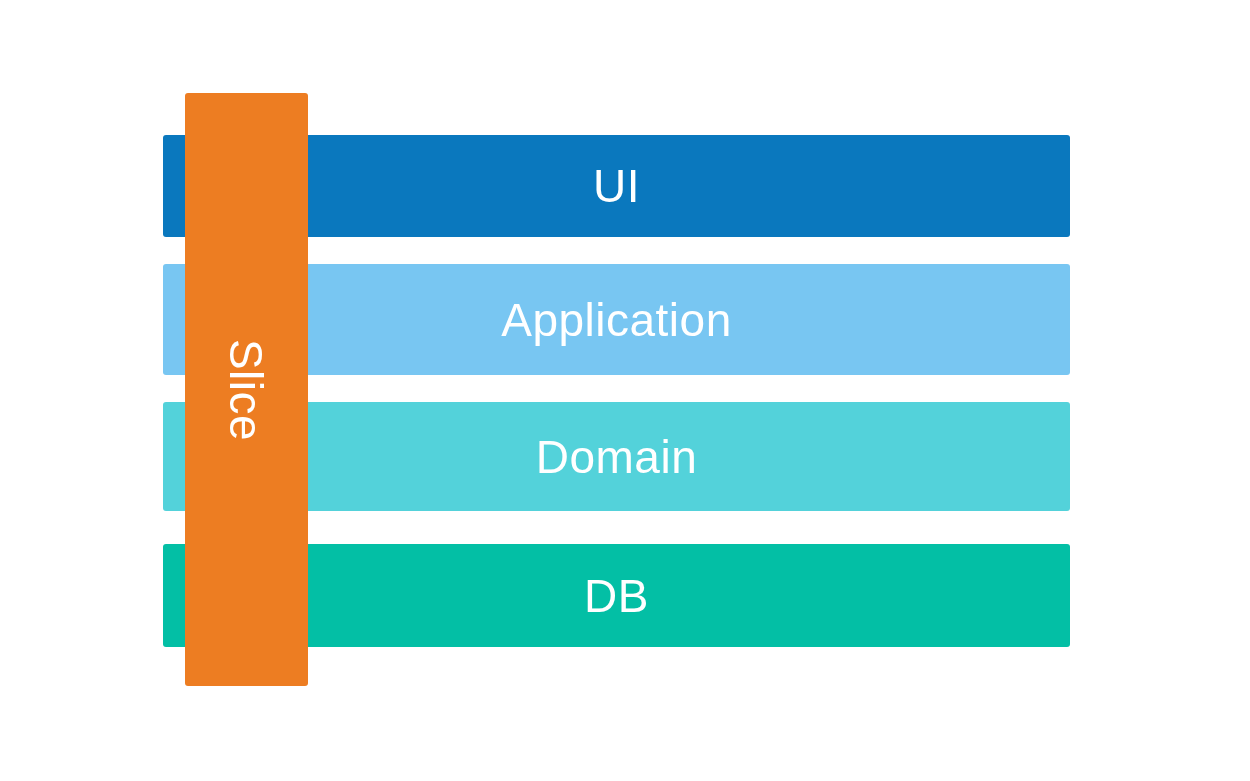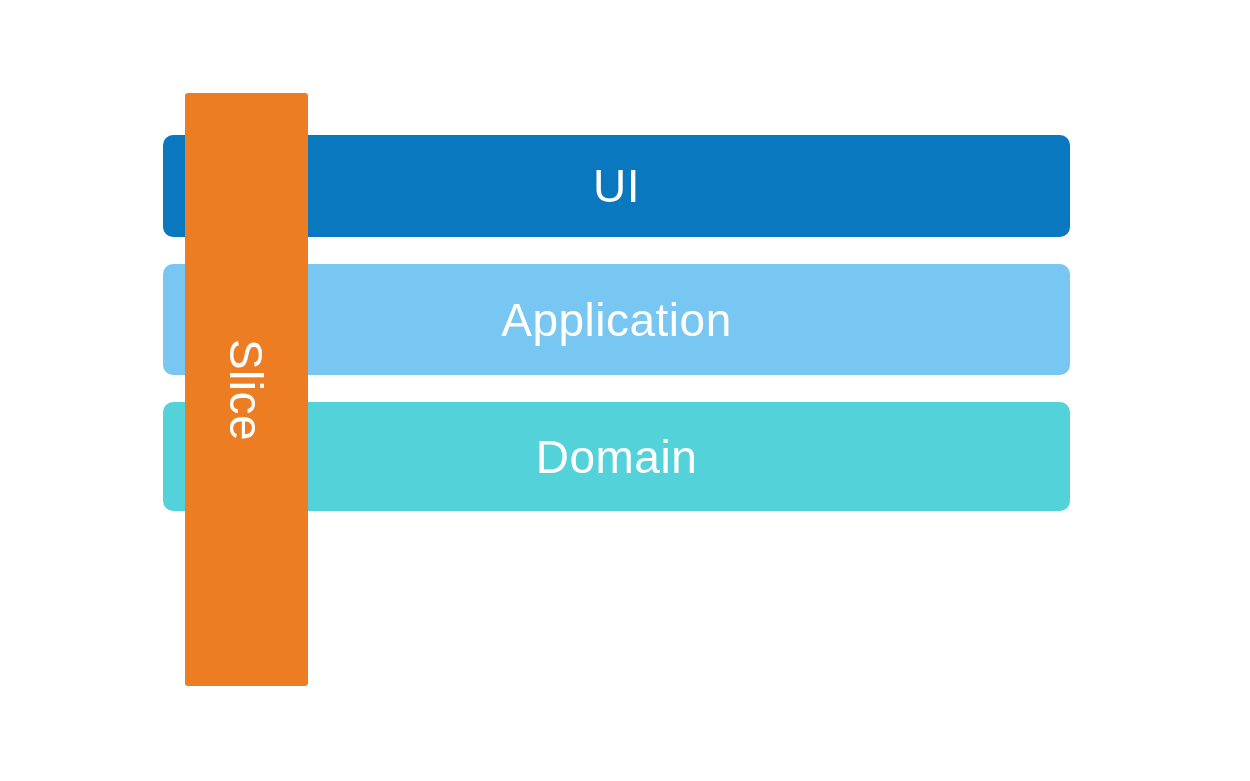--- a/index.html
+++ b/index.html
@@ -14,21 +14,21 @@
     position: relative;
     width: 1250px;
     height: 781px;
     background: #ffffff;
     overflow: hidden;
   }
   .layer-bar {
     position: absolute;
     left: 163px;
     width: 907px;
-    border-radius: 10px;
+    border-radius: 3px;
     display: flex;
     align-items: center;
     justify-content: center;
     box-sizing: border-box;
   }
   .layer-label {
     color: #ffffff;
     font-family: "Liberation Sans", sans-serif;
     font-weight: 300;
     font-size: 46px;
@@ -76,18 +76,21 @@
   </div>
 
   <div class="layer-bar" id="layer-bar-domain" style="background-color: rgb(83, 210, 218);">
     <span class="layer-label" style="color: rgb(255, 255, 255);">Domain</span>
   </div>
 
   <div class="layer-bar" id="layer-bar-app" style="background-color: rgb(120, 198, 242);">
     <span class="layer-label" style="color: rgb(255, 255, 255);">Application</span>
   </div>
 
+  <div class="layer-bar" id="layer-bar-db" style="background-color: rgb(3, 191, 165);">
+    <span class="layer-label" style="color: rgb(255, 255, 255);">DB</span>
+  </div>
 
   <div id="slice-column" style="background-color: rgb(237, 125, 34);">
     <span class="slice-label" style="color: rgb(255, 255, 255);">Slice</span>
   </div>
 
 </div>
 
 </body></html>

